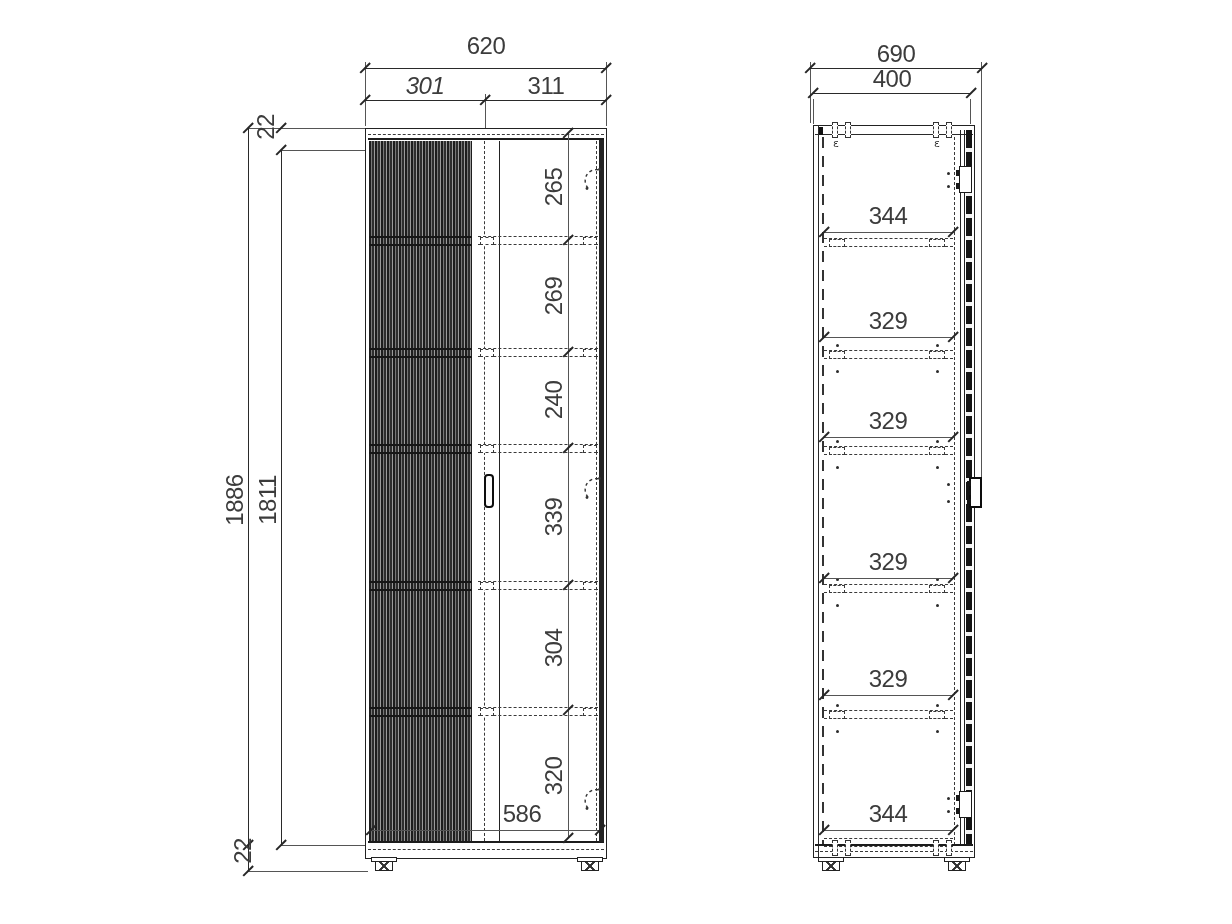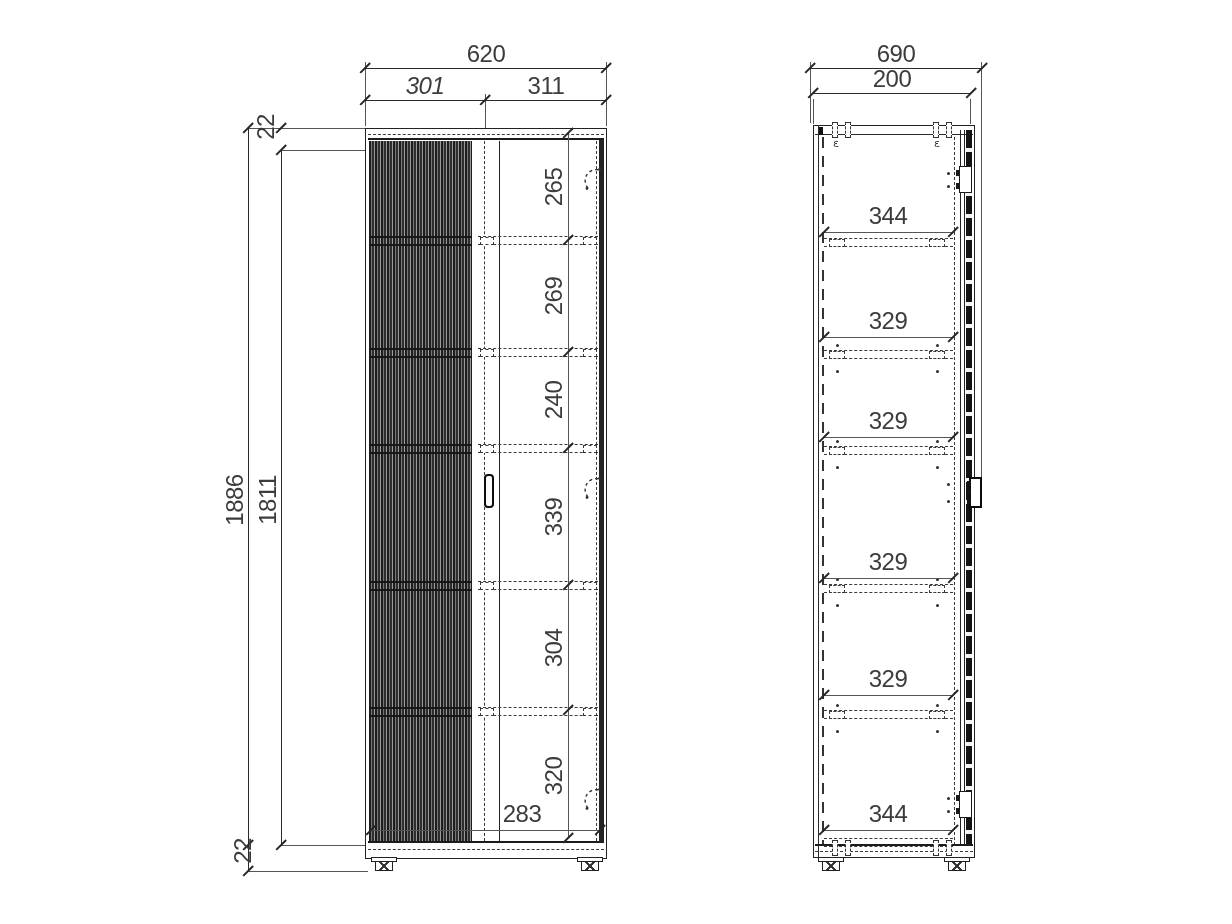--- a/index.html
+++ b/index.html
@@ -60,21 +60,21 @@
     <div class="vl thin" style="left:606px;top:62px;height:64px;"></div>
     <div class="vl thin" style="left:485px;top:94px;height:44px;"></div>
     <div class="hl" style="left:365px;top:68px;width:242px;"></div>
     <div class="hl" style="left:365px;top:100px;width:120px;"></div>
     <div class="hl" style="left:485px;top:100px;width:122px;"></div>
     <div class="tk" style="left:358px;top:67px;"></div>
     <div class="tk" style="left:599px;top:67px;"></div>
     <div class="tk" style="left:358px;top:99px;"></div>
     <div class="tk" style="left:478px;top:99px;"></div>
     <div class="tk" style="left:599px;top:99px;"></div>
-    <div class="hlabel" style="left:436px;top:40px;">620</div>
+    <div class="hlabel" style="left:436px;top:32px;">620</div>
     <div class="hlabel" style="left:375px;top:72px;font-style:italic;">301</div>
     <div class="hlabel" style="left:496px;top:72px;">311</div>
 
     <div class="vl" style="left:248px;top:128px;height:743px;"></div>
     <div class="vl" style="left:281px;top:150px;height:695px;"></div>
     <div class="hl thin" style="left:248px;top:128px;width:117px;"></div>
     <div class="hl thin" style="left:281px;top:150px;width:84px;"></div>
     <div class="hl thin" style="left:281px;top:845px;width:84px;"></div>
     <div class="hl thin" style="left:248px;top:871px;width:120px;"></div>
     <div class="tk" style="left:241px;top:127px;"></div>
@@ -144,21 +144,21 @@
     <div class="vlabel" style="left:504px;top:173px;">265</div>
     <div class="vlabel" style="left:504px;top:282px;">269</div>
     <div class="vlabel" style="left:504px;top:386px;">240</div>
     <div class="vlabel" style="left:504px;top:503px;">339</div>
     <div class="vlabel" style="left:504px;top:634px;">304</div>
     <div class="vlabel" style="left:504px;top:762px;">320</div>
 
     <div class="hl thin" style="left:371px;top:830px;width:229px;"></div>
     <div class="tk" style="left:364px;top:829px;"></div>
     <div class="tk" style="left:593px;top:829px;"></div>
-    <div class="hlabel" style="left:472px;top:800px;">283</div>
+    <div class="hlabel" style="left:472px;top:800px;">586</div>
 
     <div class="handle-front" style="left:484px;top:474px;"></div>
 
     <svg class="abs" style="left:584px;top:166px;" width="20" height="26" viewBox="0 0 20 26">
       <path d="M4 22 A 11 11 0 0 1 15 4" fill="none" stroke="#333" stroke-width="1.4" stroke-dasharray="3 3"></path>
       <circle cx="3" cy="22.5" r="1.4" fill="#333"></circle>
         <circle cx="15.5" cy="3.5" r="1.4" fill="#333"></circle>
     </svg>
     <svg class="abs" style="left:584px;top:475px;" width="20" height="26" viewBox="0 0 20 26">
       <path d="M4 22 A 11 11 0 0 1 15 4" fill="none" stroke="#333" stroke-width="1.4" stroke-dasharray="3 3"></path>
@@ -187,21 +187,21 @@
     <div class="vl thin" style="left:981px;top:62px;height:415px;"></div>
     <div class="hl" style="left:810px;top:68px;width:172px;"></div>
     <div class="hl" style="left:813px;top:93px;width:158px;"></div>
     <div class="vl thin" style="left:813px;top:99px;height:25px;"></div>
     <div class="vl thin" style="left:970px;top:99px;height:25px;"></div>
     <div class="tk" style="left:803px;top:67px;"></div>
     <div class="tk" style="left:975px;top:67px;"></div>
     <div class="tk" style="left:806px;top:92px;"></div>
     <div class="tk" style="left:964px;top:92px;"></div>
     <div class="hlabel" style="left:846px;top:40px;">690</div>
-    <div class="hlabel" style="left:842px;top:65px;">200</div>
+    <div class="hlabel" style="left:842px;top:65px;">400</div>
 
     <div class="body" style="left:813px;top:125px;width:162px;height:733px;"></div>
     <div class="hl" style="left:815px;top:134px;width:158px;"></div>
     <div class="abs" style="left:818px;top:125px;width:1.2px;height:733px;background:#2a2a2a;"></div>
     <div class="abs" style="left:819px;top:127px;width:4px;height:8px;background:#111;"></div>
     <div class="ldv" style="left:822px;top:137px;height:708px;"></div>
     <div class="dv" style="left:954px;top:137px;height:708px;"></div>
     <div class="abs" style="left:960px;top:130px;width:1.2px;height:715px;background:#222;"></div>
     <div class="abs" style="left:963.5px;top:130px;width:1.2px;height:715px;background:#222;"></div>
     <div class="doorbar" style="left:966px;top:130px;width:6px;height:715px;"></div>

